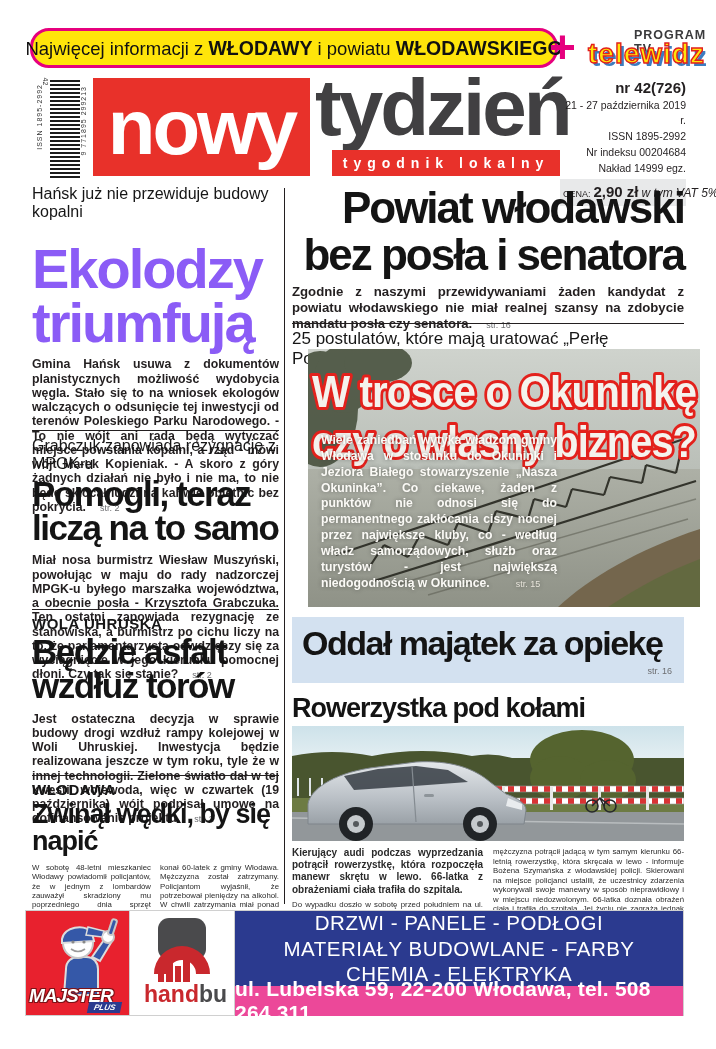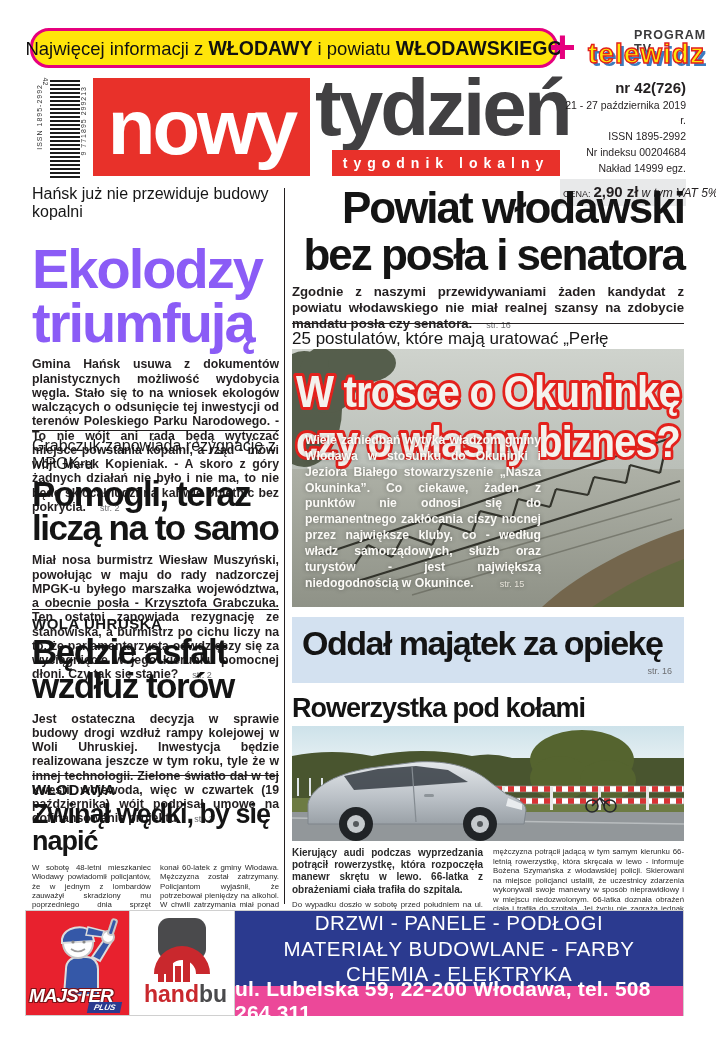--- a/index.html
+++ b/index.html
@@ -53,21 +53,21 @@
   .art{position:absolute;left:0;width:100%;}
 
   .two-cols{display:flex;gap:9px;margin-top:8px;}
   .two-cols .tc{flex:1;font-size:7.8px;line-height:1.2;text-align:justify;color:#2a2a2a;}
   .sig{font-weight:bold;}
 
   
   .r-headline{font-size:44px;font-weight:bold;color:#141414;letter-spacing:-2px;line-height:1.06;text-align:right;}
   .r-lead{font-size:13.2px;font-weight:bold;text-align:justify;line-height:1.2;margin-top:6px;}
 
-  .photo1{position:absolute;left:0;top:164px;width:324px;height:258px;}
+  .photo1{position:absolute;left:16px;top:164px;width:324px;height:258px;}
   .photo1 svg{display:block;}
   .ph-head{font-family:"Liberation Sans",sans-serif;font-size:44px;font-weight:bold;
            fill:#f4f2ed;stroke:#e3211c;stroke-width:6px;paint-order:stroke;stroke-linejoin:round;letter-spacing:-1px;}
   .photo-caption{position:absolute;left:13px;top:84px;width:236px;font-size:12.2px;font-weight:bold;
                  color:#fbfaf6;line-height:1.3;text-align:justify;text-shadow:0 0 4px rgba(40,40,40,.45);}
   .photo-caption .pref{font-size:9px;color:#e7e4da;font-weight:normal;margin-left:26px;}
 
   .hanna-box{position:absolute;left:0;top:432px;width:392px;height:66px;background:#d3e1f0;
              padding:7px 10px;box-sizing:border-box;}
   .hanna-kicker{font-size:15px;color:#1a1a1a;}

